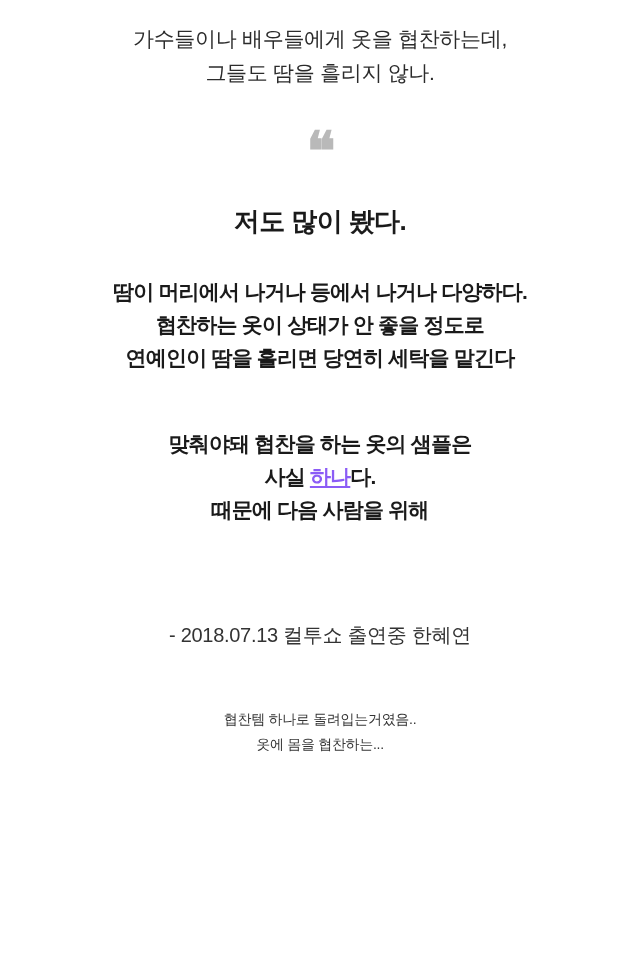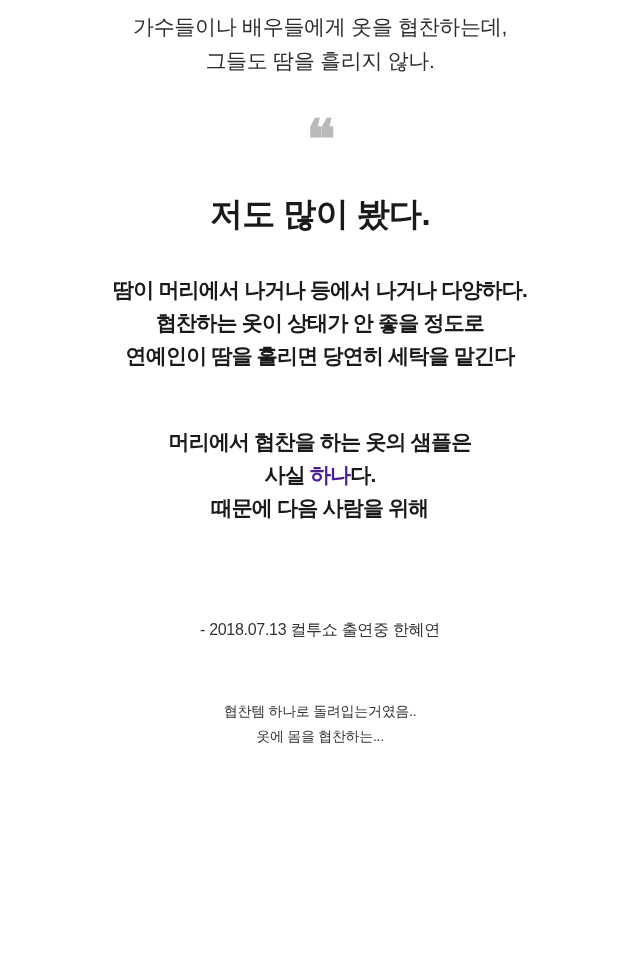--- a/index.html
+++ b/index.html
@@ -11,21 +11,21 @@
     width: 640px;
     height: 961px;
     font-family: "Liberation Sans", "DejaVu Sans", sans-serif;
     color: #222222;
     overflow: hidden;
   }
   .page {
     width: 640px;
     height: 870px;
     box-sizing: border-box;
-    padding: 4px 30px 10px 30px;
+    padding: 16px 30px 10px 30px;
     display: flex;
     flex-direction: column;
     align-items: center;
     background: #ffffff;
   }
   .intro {
     text-align: center;
     font-size: 21px;
     line-height: 1.62;
     color: #2b2b2b;
@@ -42,21 +42,21 @@
     line-height: 1;
     color: #b9b9b9;
     font-weight: 700;
     margin-top: 34px;
     margin-bottom: 6px;
     letter-spacing: -2px;
     user-select: none;
   }
   .headline {
     text-align: center;
-    font-size: 33px;
+    font-size: 26px;
     font-weight: 700;
     color: #1a1a1a;
     letter-spacing: -0.6px;
     margin-top: 20px;
   }
   .block {
     text-align: center;
     font-size: 21px;
     font-weight: 700;
     color: #1a1a1a;
@@ -64,25 +64,26 @@
     letter-spacing: -0.8px;
     margin-top: 36px;
   }
   .block.second {
     margin-top: 52px;
   }
   .block div {
     white-space: nowrap;
   }
   .hl {
-    color: #4c1d95;
+    color: #8b5cf6;
+    text-decoration: underline;
   }
   .source {
     text-align: center;
-    font-size: 16px;
+    font-size: 20px;
     color: #333333;
     letter-spacing: -0.3px;
     margin-top: 96px;
     white-space: nowrap;
   }
   .footnote {
     text-align: center;
     font-size: 14px;
     color: #333333;
     line-height: 1.75;
@@ -107,21 +108,21 @@
 
   <div class="headline">저도 많이 봤다.</div>
 
   <div class="block">
     <div>땀이 머리에서 나거나 등에서 나거나 다양하다.</div>
     <div>협찬하는 옷이 상태가 안 좋을 정도로</div>
     <div>연예인이 땀을 흘리면 당연히 세탁을 맡긴다</div>
   </div>
 
   <div class="block second">
-    <div>머리에서 협찬을 하는 옷의 샘플은</div>
+    <div>맞춰야돼 협찬을 하는 옷의 샘플은</div>
     <div><span>사실 </span><span class="hl">하나</span><span>다.</span></div>
     <div>때문에 다음 사람을 위해</div>
   </div>
 
   <div class="source">- 2018.07.13 컬투쇼 출연중 한혜연</div>
 
   <div class="footnote">
     <div>협찬템 하나로 돌려입는거였음..</div>
     <div>옷에 몸을 협찬하는...</div>
   </div>

